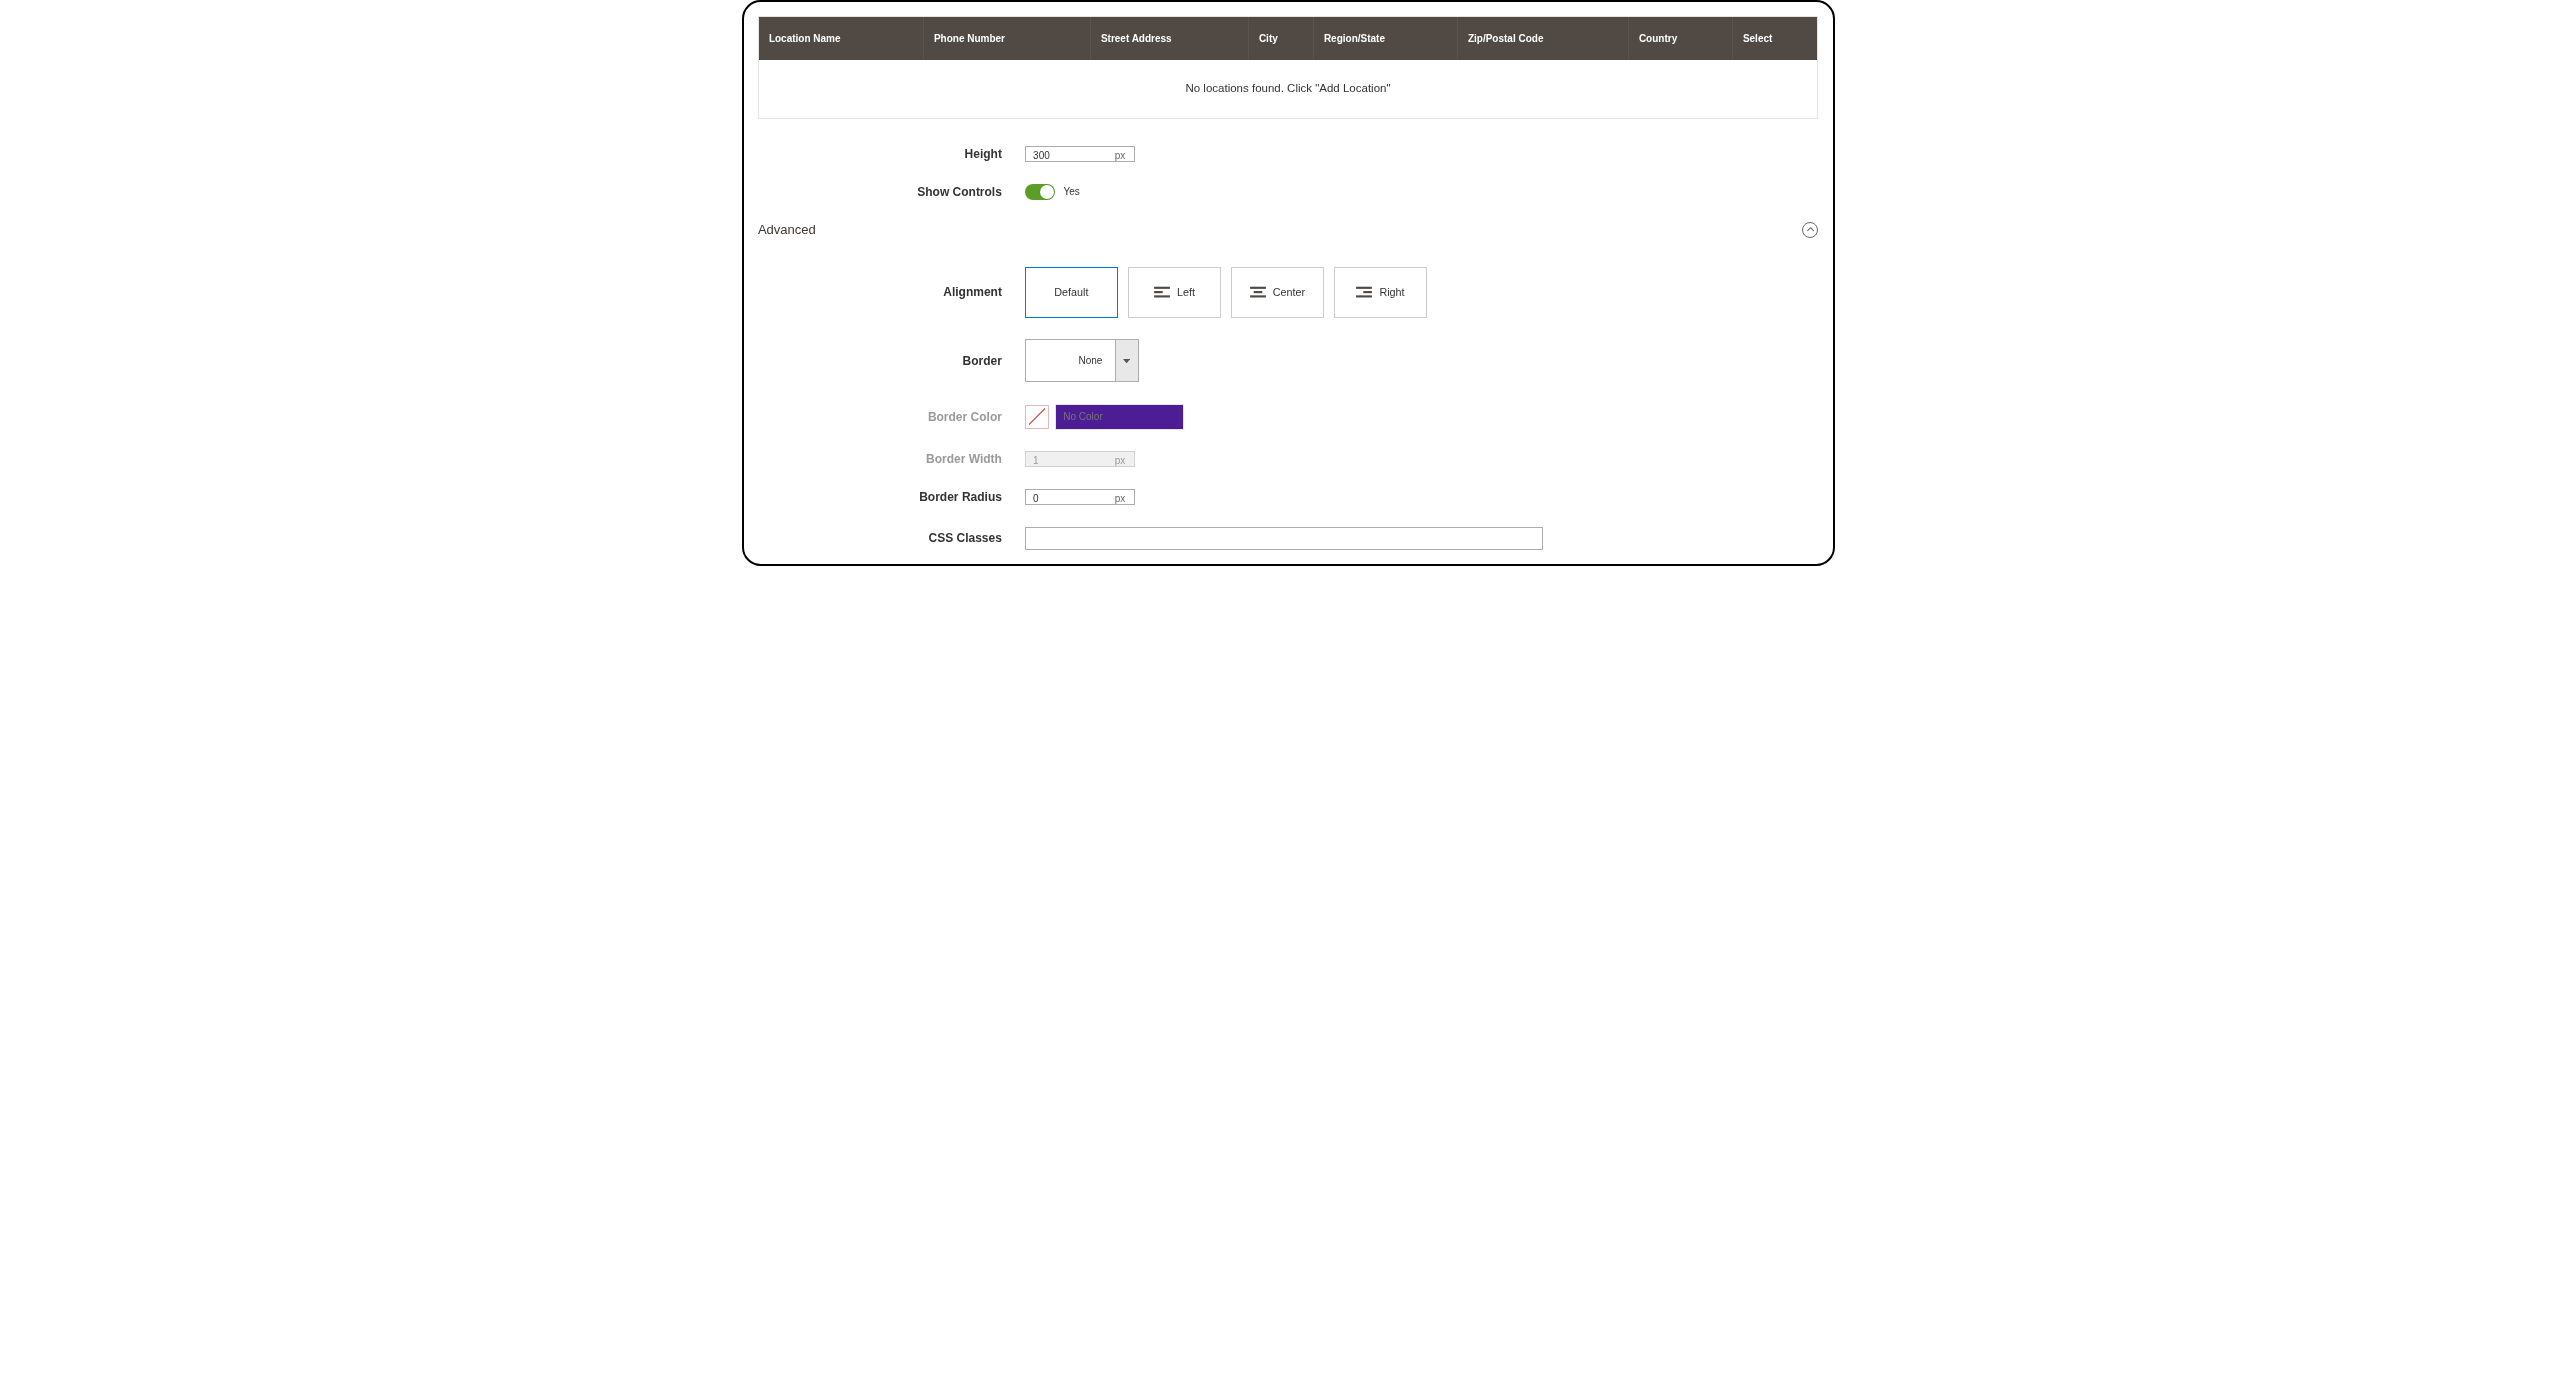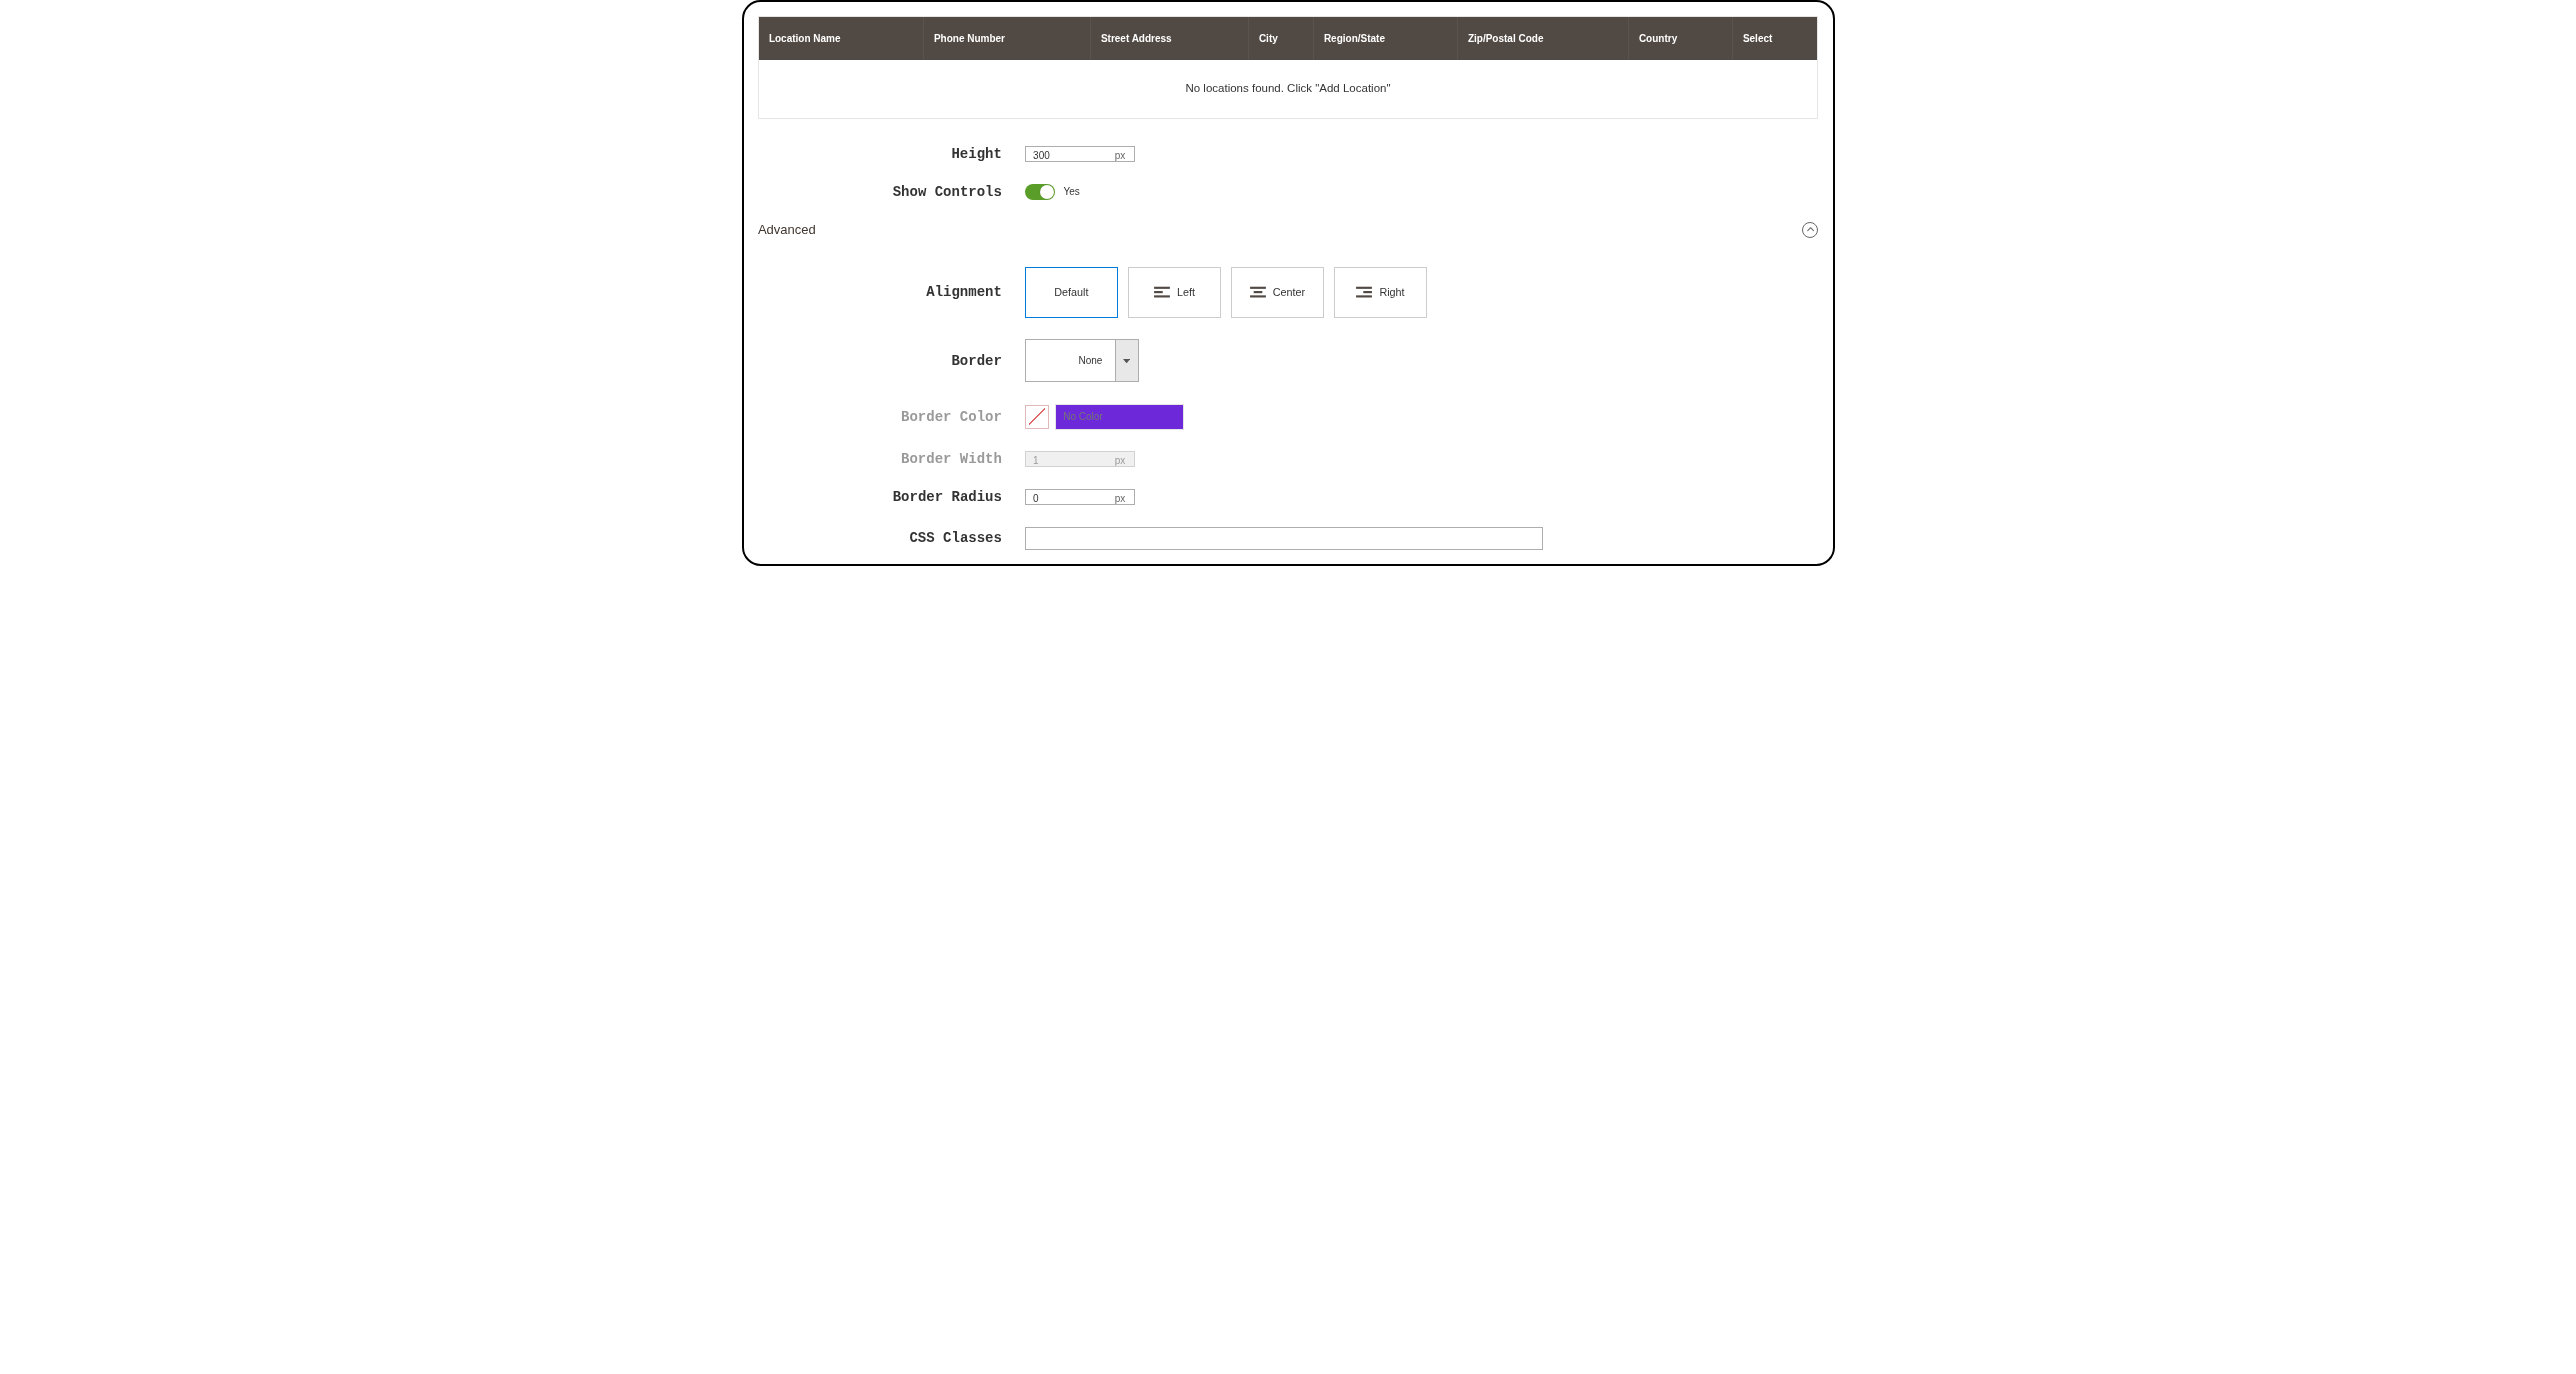--- a/index.html
+++ b/index.html
@@ -56,24 +56,23 @@
   .form-row {
     display: flex;
     align-items: center;
     margin-bottom: 21.6px;
   }
   .form-label {
     width: 267px;
     display: flex;
     justify-content: flex-end;
     padding-right: 23px;
-    font-size: 14px;
+    font-size: 12px;
     font-weight: 600;
     color: #333;
-    font-family: Liberation Mono, monospace;
   }
   .form-label.disabled { color: #9a9a9a; }
   .form-control { display: flex; align-items: center; }
 
   
   .input-suffix {
     display: inline-flex;
     align-items: flex-end;
     border: 0.7px solid #adadad;
     height: 16px;
@@ -191,21 +190,21 @@
   .swatch::before {
     content: "";
     position: absolute;
     top: 2.9px; left: 2.9px; right: 2.9px; bottom: 2.9px;
     background: linear-gradient(to bottom right, transparent 47%, #e06666 47%, #e06666 53%, transparent 53%);
   }
   .color-input {
     height: 26px;
     width: 129px;
     border: 0.7px solid #e5e5e5;
-    background: #6d28d9;
+    background: #4c1d95;
     padding: 0 7.2px;
     font-size: 10px;
     color: #aeaeae;
     outline: none;
   }
 
   
   .text-input {
     height: 23px;
     width: 518px;

